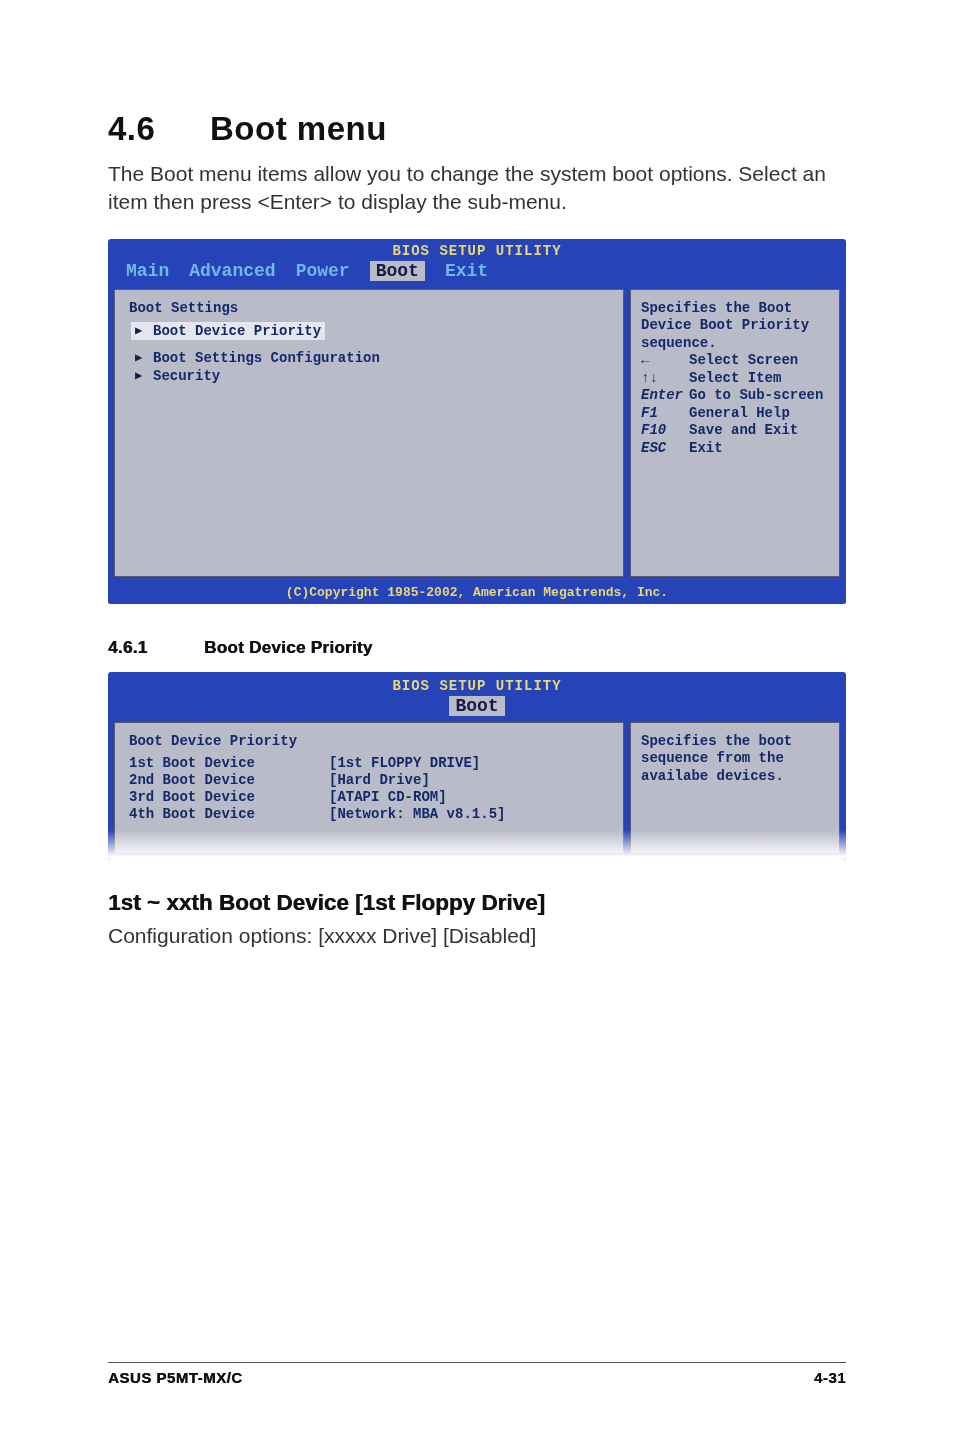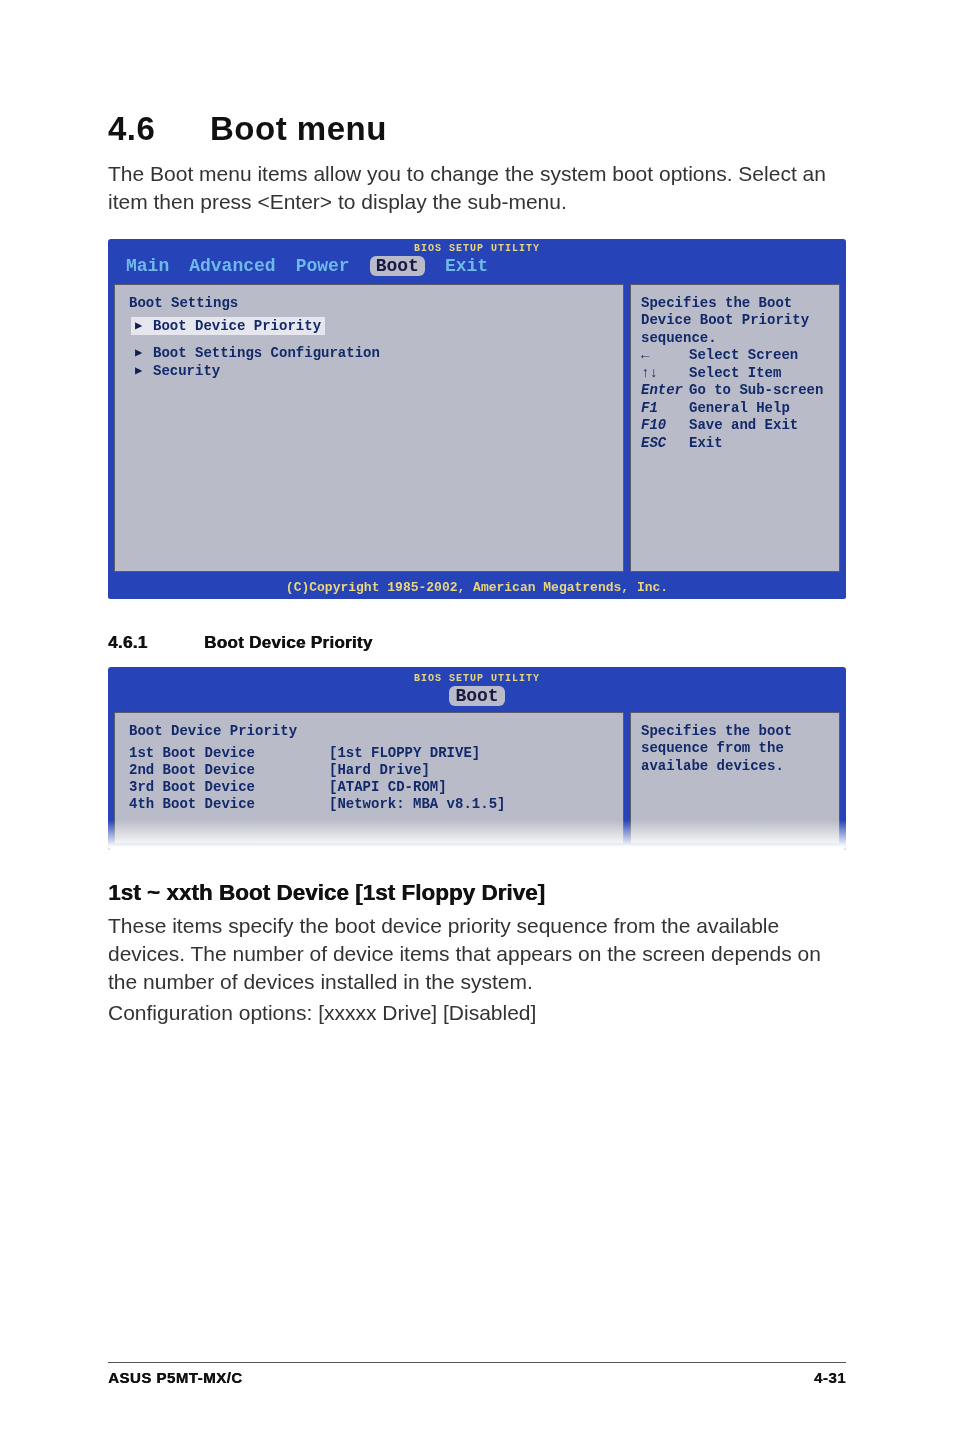--- a/index.html
+++ b/index.html
@@ -56,35 +56,35 @@
       color: #1a1a40;
       background: #2643b7;
       border-radius: 3px;
       overflow: hidden;
       margin-bottom: 8px;
     }
     .bios-title {
       color: #e8d67a;
       text-align: center;
       padding-top: 4px;
-      font-size: 10px;
+      font-size: 14px;
       letter-spacing: 1px;
     }
     .bios-tabs {
       display: flex;
       gap: 20px;
       color: #6fb9e8;
       padding: 2px 18px 8px 18px;
       font-size: 18px;
     }
     .bios-tabs .tab-active {
       background: #b9bbc8;
       color: #1a1a40;
       padding: 0 6px;
-      border-radius: 6px;
+      border-radius: 0;
     }
     .bios-body {
       display: flex;
       gap: 6px;
       padding: 0 6px 6px 6px;
     }
     .bios-left {
       flex: 1;
       background: #b9bbc8;
       border: 1px solid #5a5a6a;
@@ -218,20 +218,19 @@
       </div>
       <div class="bios-right">
         <div class="help-top">Specifies the boot sequence from the availabe devices.</div>
         <div></div>
       </div>
     </div>
     <div class="bios2-fade"></div>
   </div>
 
   <div class="h3">1st ~ xxth Boot Device [1st Floppy Drive]</div>
-  <div class="para" style="margin-bottom:2px">These items specify the boot device priority sequence from the available devices. The number of device items that appears on the screen depends on the number of devices installed in the system.</div>
   <div class="para">Configuration options: [xxxxx Drive] [Disabled]</div>
 </div>
 
 <div class="footer">
   <span>ASUS P5MT-MX/C</span>
   <span>4-31</span>
 </div>
 
 </body></html>

